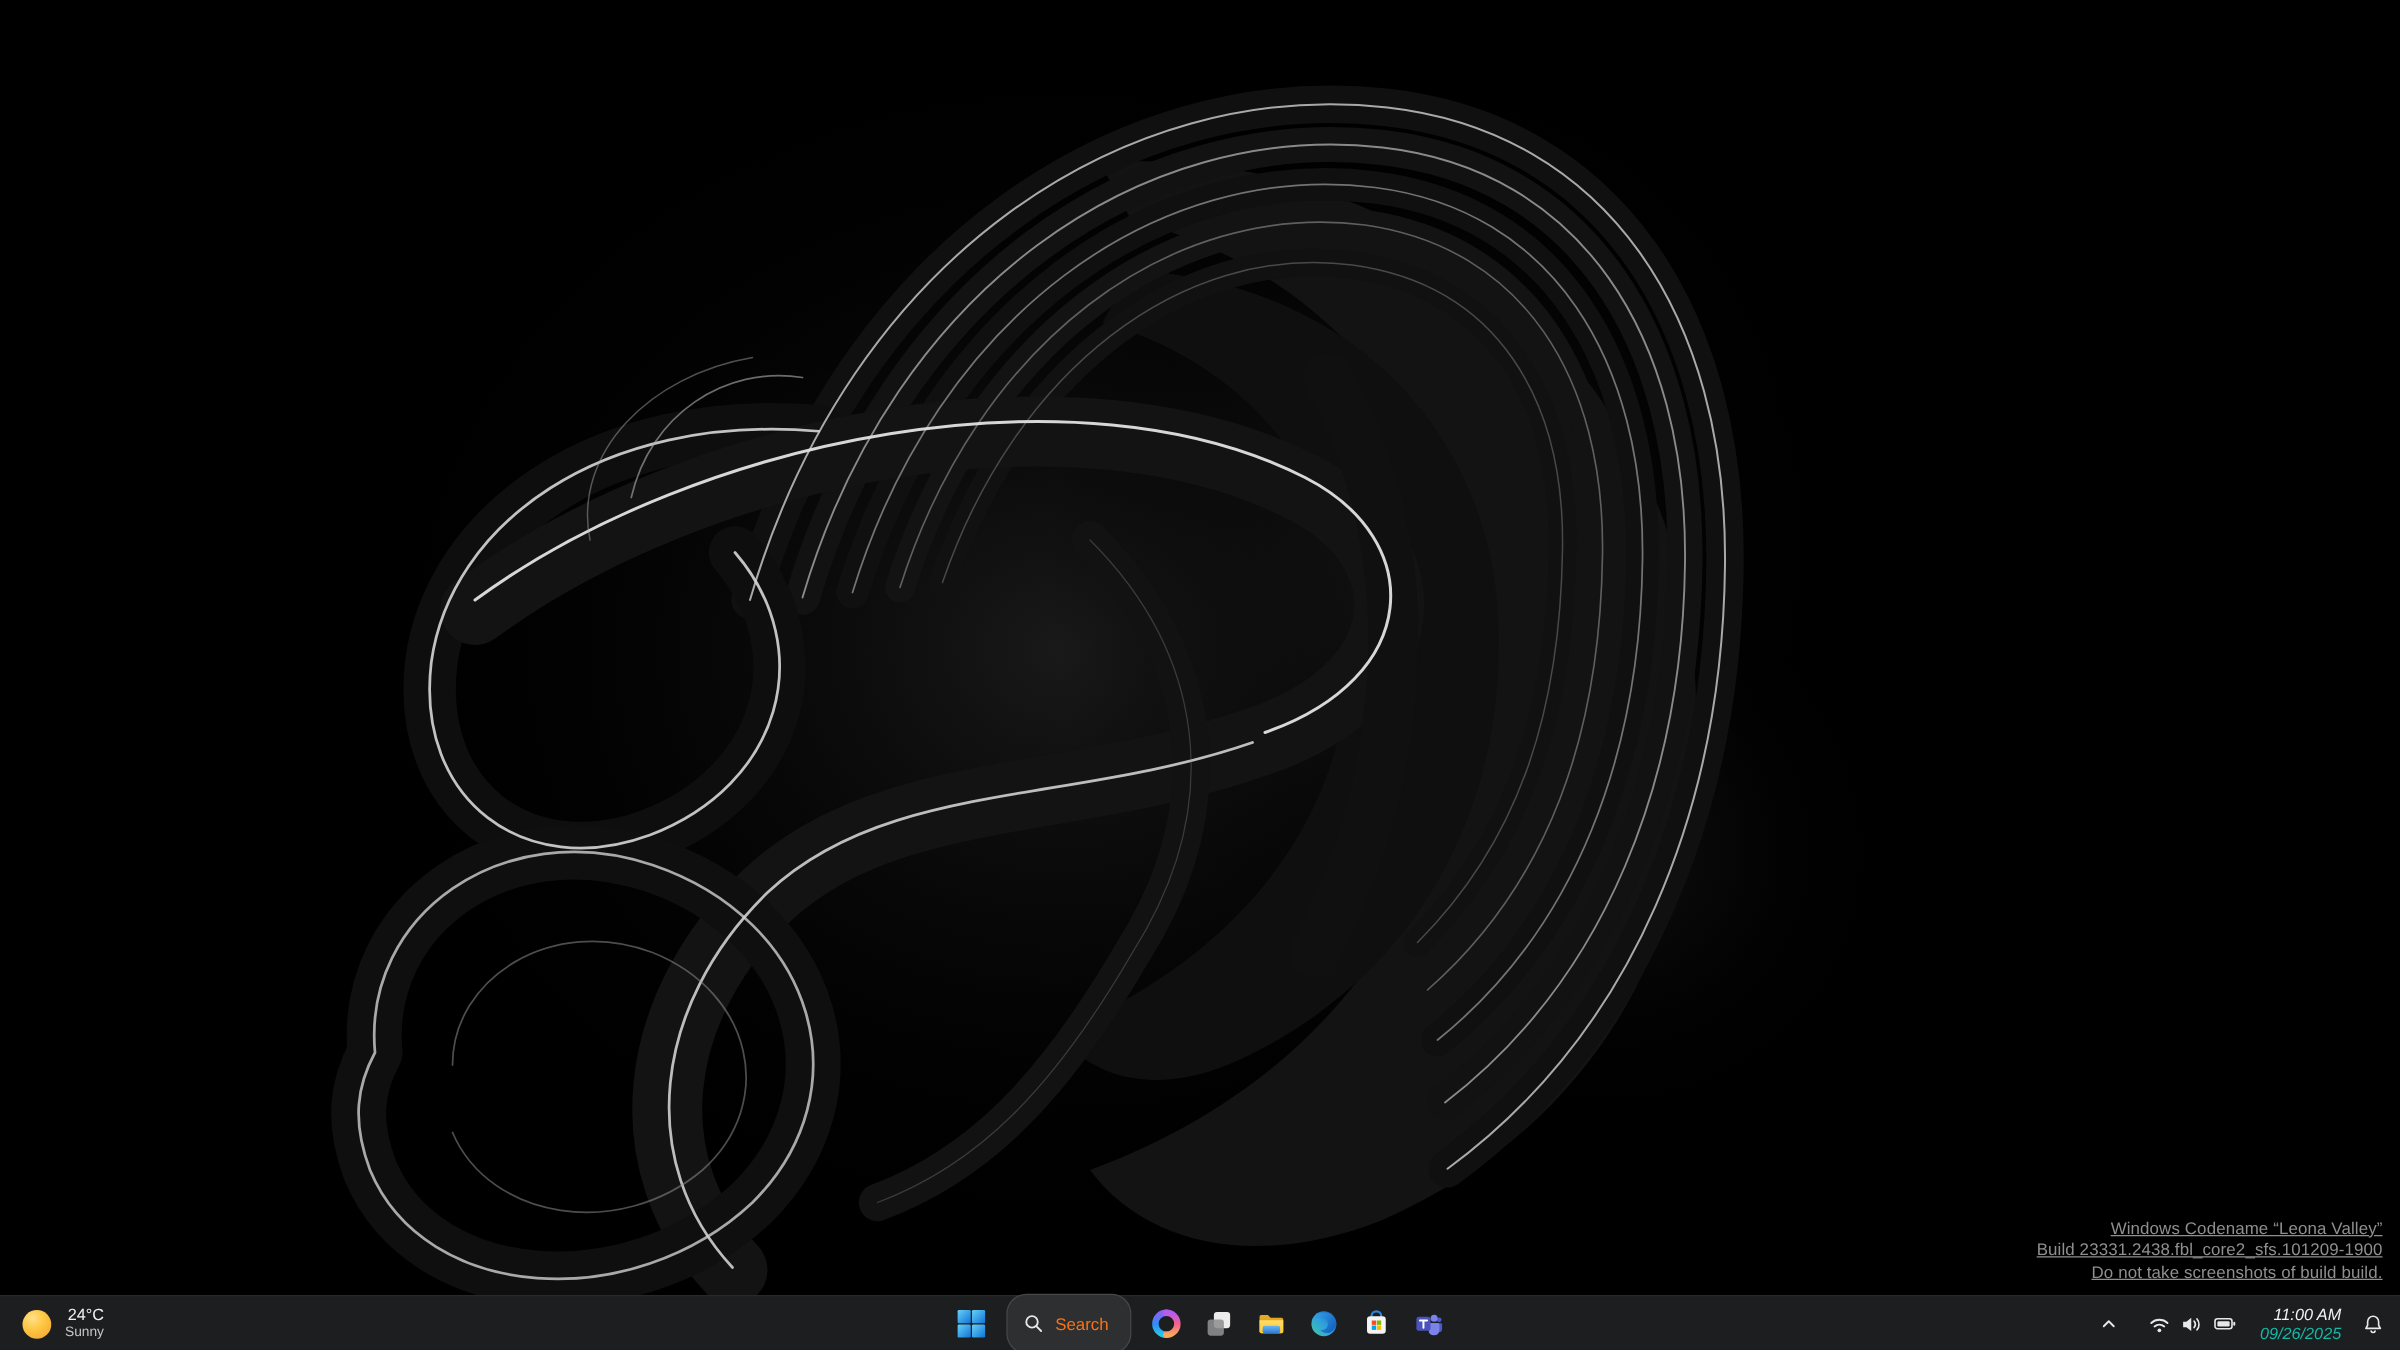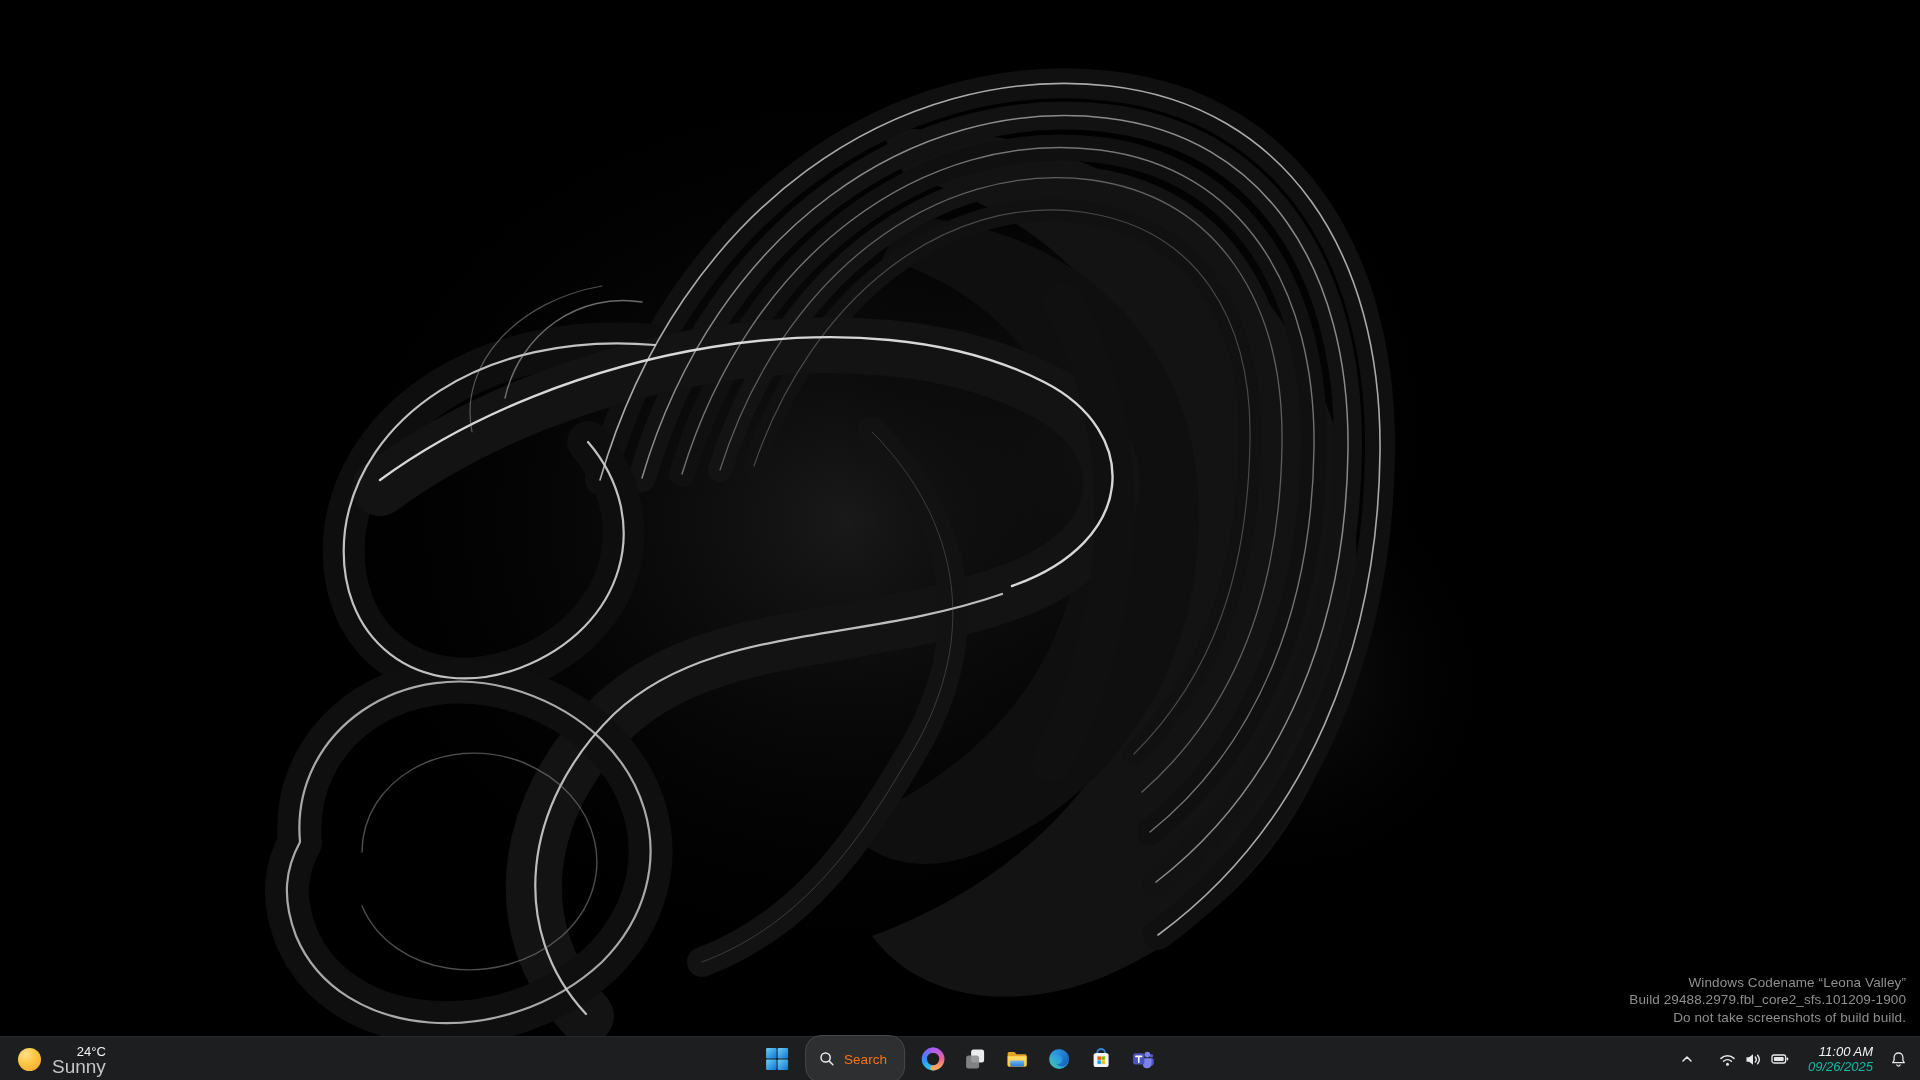--- a/index.html
+++ b/index.html
@@ -5,33 +5,33 @@
   * { margin:0; padding:0; box-sizing:border-box; }
   html,body { width:1920px; height:1080px; overflow:hidden; background:#000;
     font-family:"Liberation Sans", sans-serif; }
   body { position:relative; }
 
   
   .wallpaper { position:absolute; inset:0; width:1920px; height:1080px; }
 
   
   .watermark { position:absolute; right:14px; bottom:54px; text-align:right;
-    color:#8f8f8f; font-size:13.5px; line-height:17.5px; letter-spacing:.1px; }
+    color:#8f8f8f; font-size:13.5px; line-height:17.5px; letter-spacing:.1px;text-decoration:underline; }
 
   
   .taskbar { position:absolute; left:0; right:0; bottom:0; height:44px;
     background:#1d1e20; border-top:1px solid rgba(255,255,255,.05); }
 
   .weather { position:absolute; left:8px; top:2px; height:40px; display:flex;
     align-items:center; gap:11px; padding:0 10px; border-radius:6px; cursor:default; }
   .sun { width:23px; height:23px; border-radius:50%;
     background:radial-gradient(circle at 35% 28%, #ffe08a 0%, #fec844 40%, #f2a22e 100%); }
   .weather-text { display:flex; flex-direction:column; justify-content:center;text-align:right; }
   .weather-temp { color:#f2f2f2; font-size:13px; line-height:15px; }
-  .weather-cond { color:#c6c6c6; font-size:19px; line-height:15px; }
+  .weather-cond { color:#c6c6c6; font-size:11px; line-height:15px; }
 
   .center-icons { position:absolute; left:50%; top:2px; transform:translateX(-50%);
     height:40px; display:flex; align-items:center; gap:5px; }
   .tb-btn { width:37px; height:37px; border-radius:6px; display:flex;
     align-items:center; justify-content:center; cursor:default; }
 
   .search-pill { height:48px; margin:0 5px; padding:0 17px 0 13px; border-radius:16px;
     background:#2d2f31; border:1px solid #45474a; display:flex; align-items:center;
     gap:9px; color:#f97316; font-size:13.5px; cursor:default; }
 
@@ -95,21 +95,21 @@
     <path d="M 300,842 C 290,732 402,652 522,692 C 652,736 692,872 602,962 C 506,1052 340,1042 296,936 C 281,896 286,868 300,842" stroke="#cfcfcf" stroke-width="2.2" opacity="0.8"></path>
     <path d="M 362,852 C 362,782 442,732 522,762 C 602,794 622,882 562,936 C 496,992 392,976 362,906" stroke="#9a9a9a" stroke-width="1.4" opacity="0.5"></path>
     <path d="M 505,398 C 520,332 580,292 642,302" stroke="#b0b0b0" stroke-width="1.4" opacity="0.6"></path>
     <path d="M 472,432 C 458,362 520,300 602,286" stroke="#b0b0b0" stroke-width="1.2" opacity="0.45"></path>
     <path d="M 872,432 C 962,522 982,642 906,762 C 842,872 782,932 702,962" stroke="#8a8a8a" stroke-width="1" opacity="0.35"></path>
   </g>
 </svg>
 
 <div class="watermark">
   <div>Windows Codename “Leona Valley”</div>
-  <div>Build 29488.2979.fbl_core2_sfs.101209-1900</div>
+  <div>Build 23331.2438.fbl_core2_sfs.101209-1900</div>
   <div>Do not take screenshots of build build.</div>
 </div>
 
 <div class="taskbar">
 
   <div class="weather">
     <div class="sun"></div>
     <div class="weather-text">
       <span class="weather-temp">24°C</span>
       <span class="weather-cond">Sunny</span>

